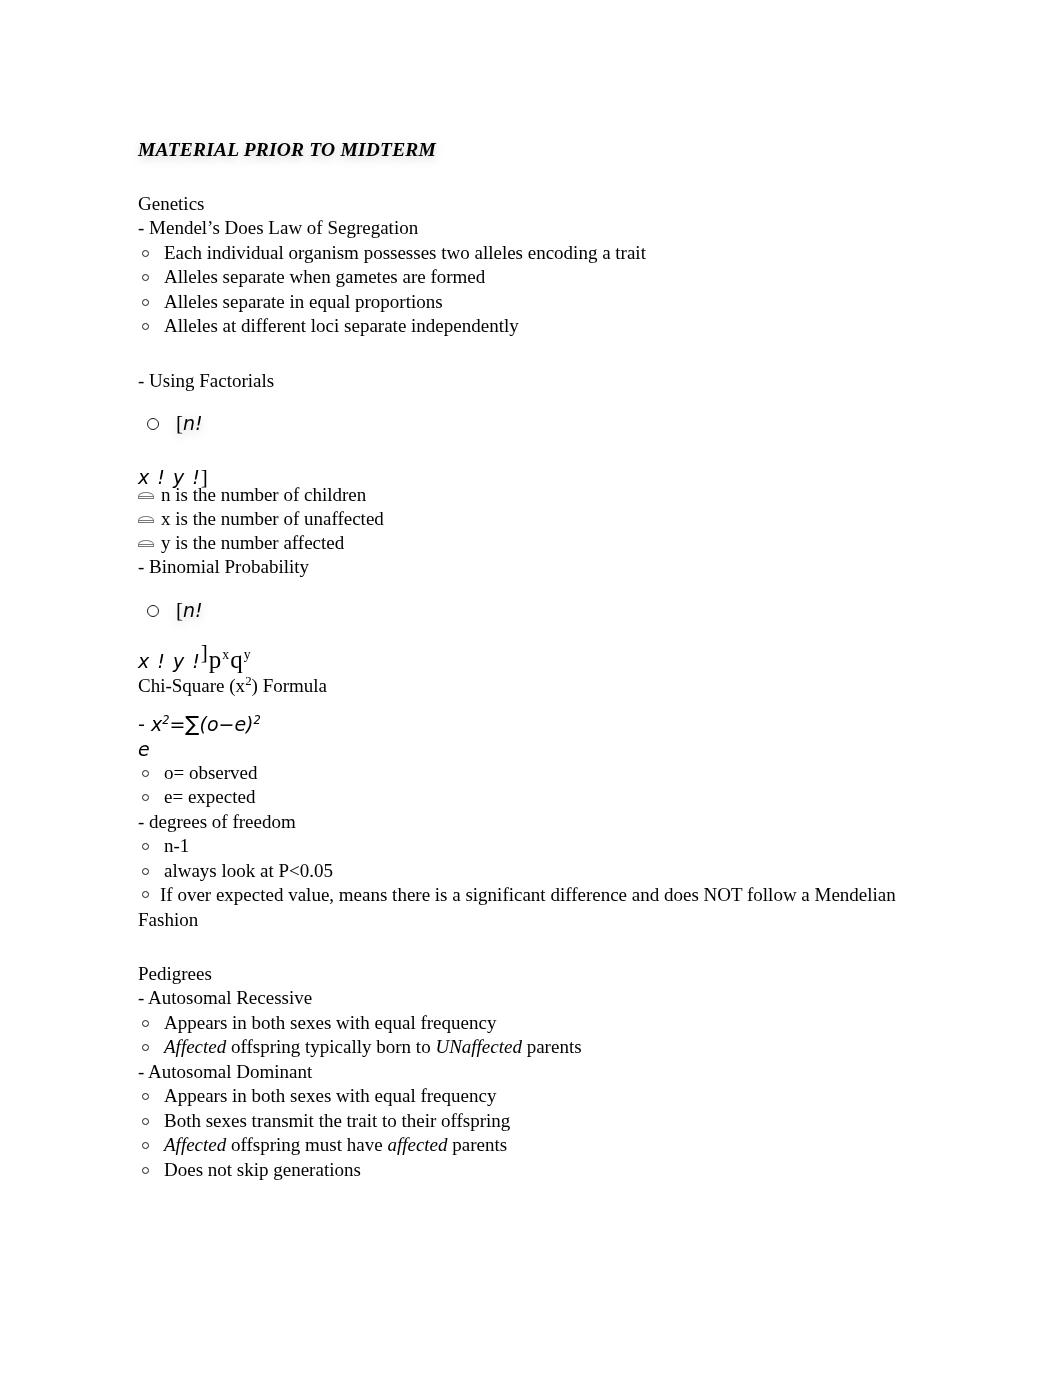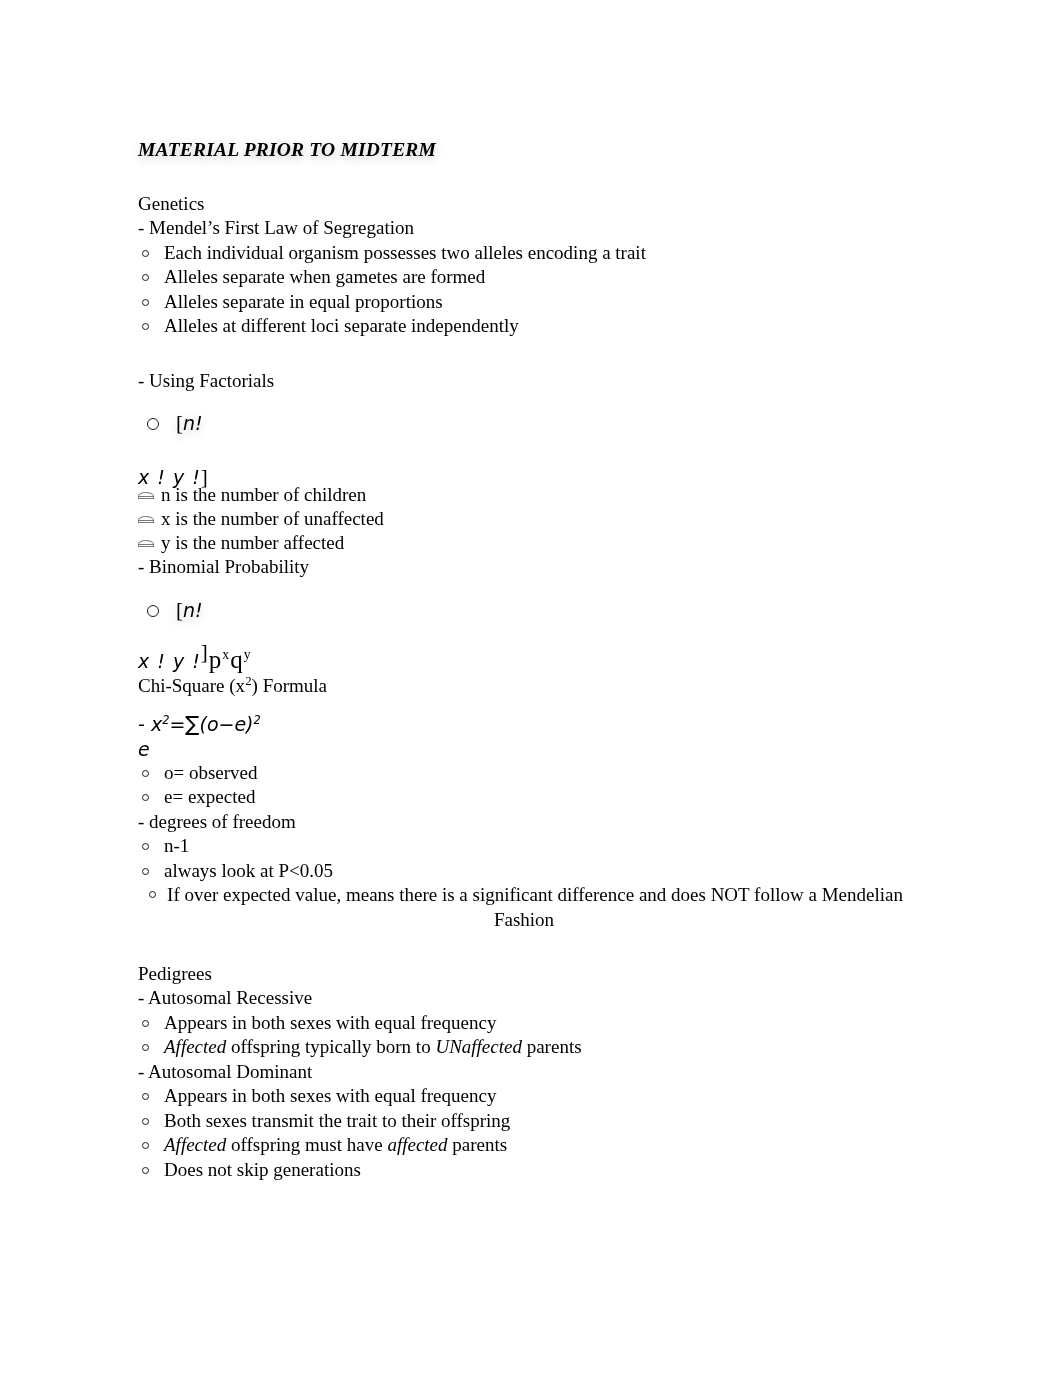--- a/index.html
+++ b/index.html
@@ -83,21 +83,20 @@
     border: 1px solid #1a1a1a;
     border-radius: 50%;
     box-sizing: border-box;
   }
   .l2.wrap { white-space: normal; }
   .l2.wrap .txt { display: inline; }
 
   
   .l2.wrap {
     padding-left: 0;
-    text-align: center;
   }
   .l2.wrap > .bullet-circle {
     position: static;
     display: inline-block;
     margin-right: 11px;
     margin-left: 4px;
     vertical-align: 3px;
   }
 
   
@@ -223,21 +222,21 @@
 </style>
 </head>
 <body>
 
 <div class="page">
   <div class="content">
 
     <div class="doc-title">MATERIAL PRIOR TO MIDTERM</div>
 
     <div class="sect-head">Genetics</div>
-    <div class="l1">- Mendel’s First Law of Segregation</div>
+    <div class="l1">- Mendel’s Does Law of Segregation</div>
 
     <div class="l2">
       <span class="bullet-circle"></span>
       <span class="txt">Each individual organism possesses two alleles encoding a trait</span>
     </div>
     <div class="l2">
       <span class="bullet-circle"></span>
       <span class="txt">Alleles separate when gametes are formed</span>
     </div>
     <div class="l2">

